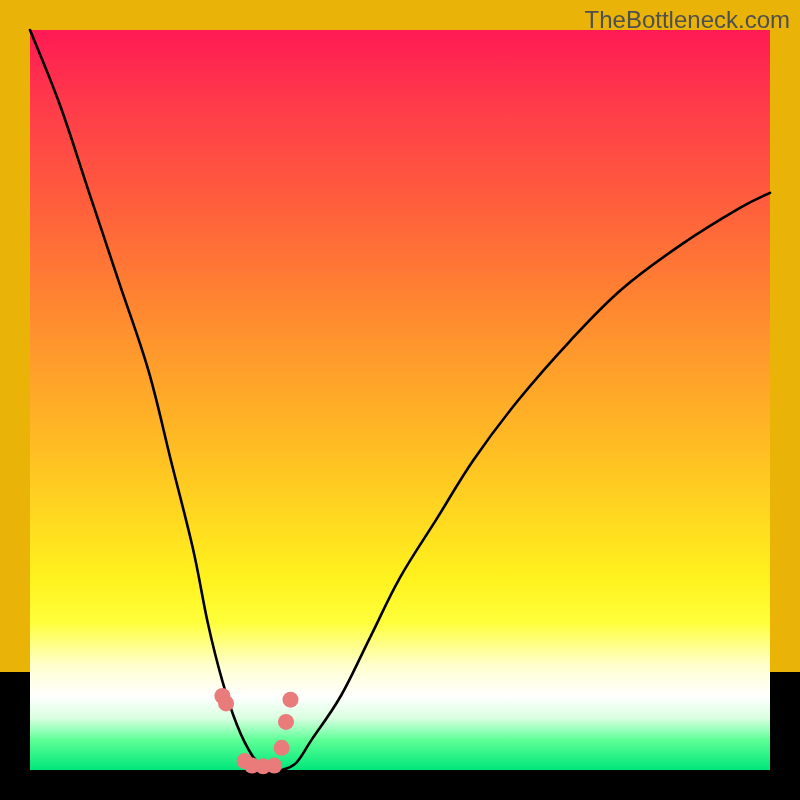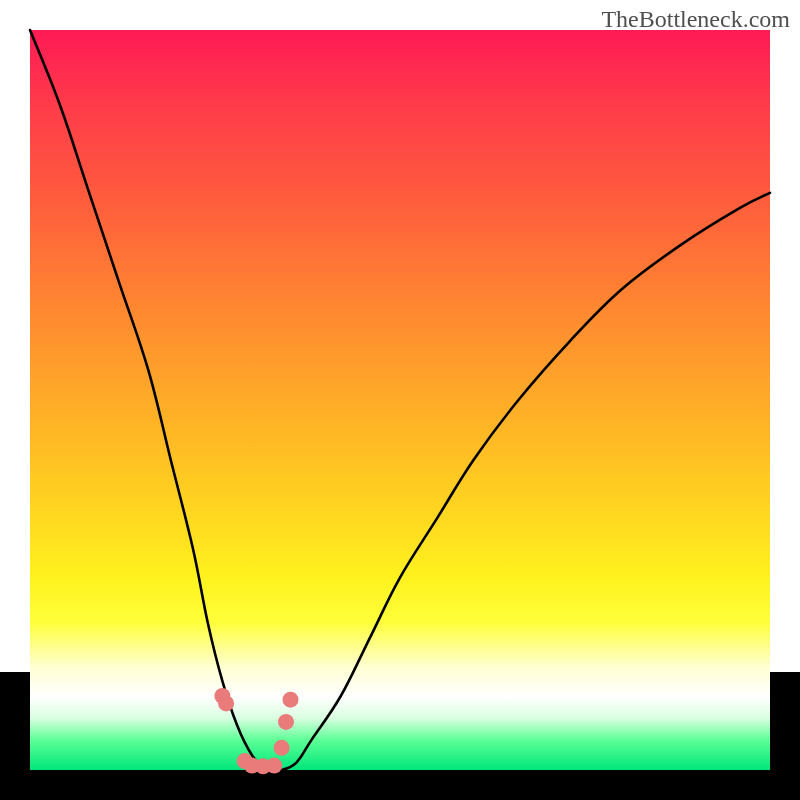--- a/index.html
+++ b/index.html
@@ -8,22 +8,21 @@
     width: 800px;
     height: 800px;
     overflow: hidden;
     background: #000;
     font-family: Arial, Helvetica, sans-serif;
   }
   .frame {
     position: relative;
     width: 800px;
     height: 672px;
-    background: #ffffff;
-    font-family: Liberation Serif, serif;
+    background: #eab308;
   }
   .plot-area {
     position: absolute;
     left: 30px;
     top: 30px;
     width: 740px;
     height: 740px;
     background: linear-gradient(to bottom,
       #ff1a54 0%,
       #ff3b4a 10%,

